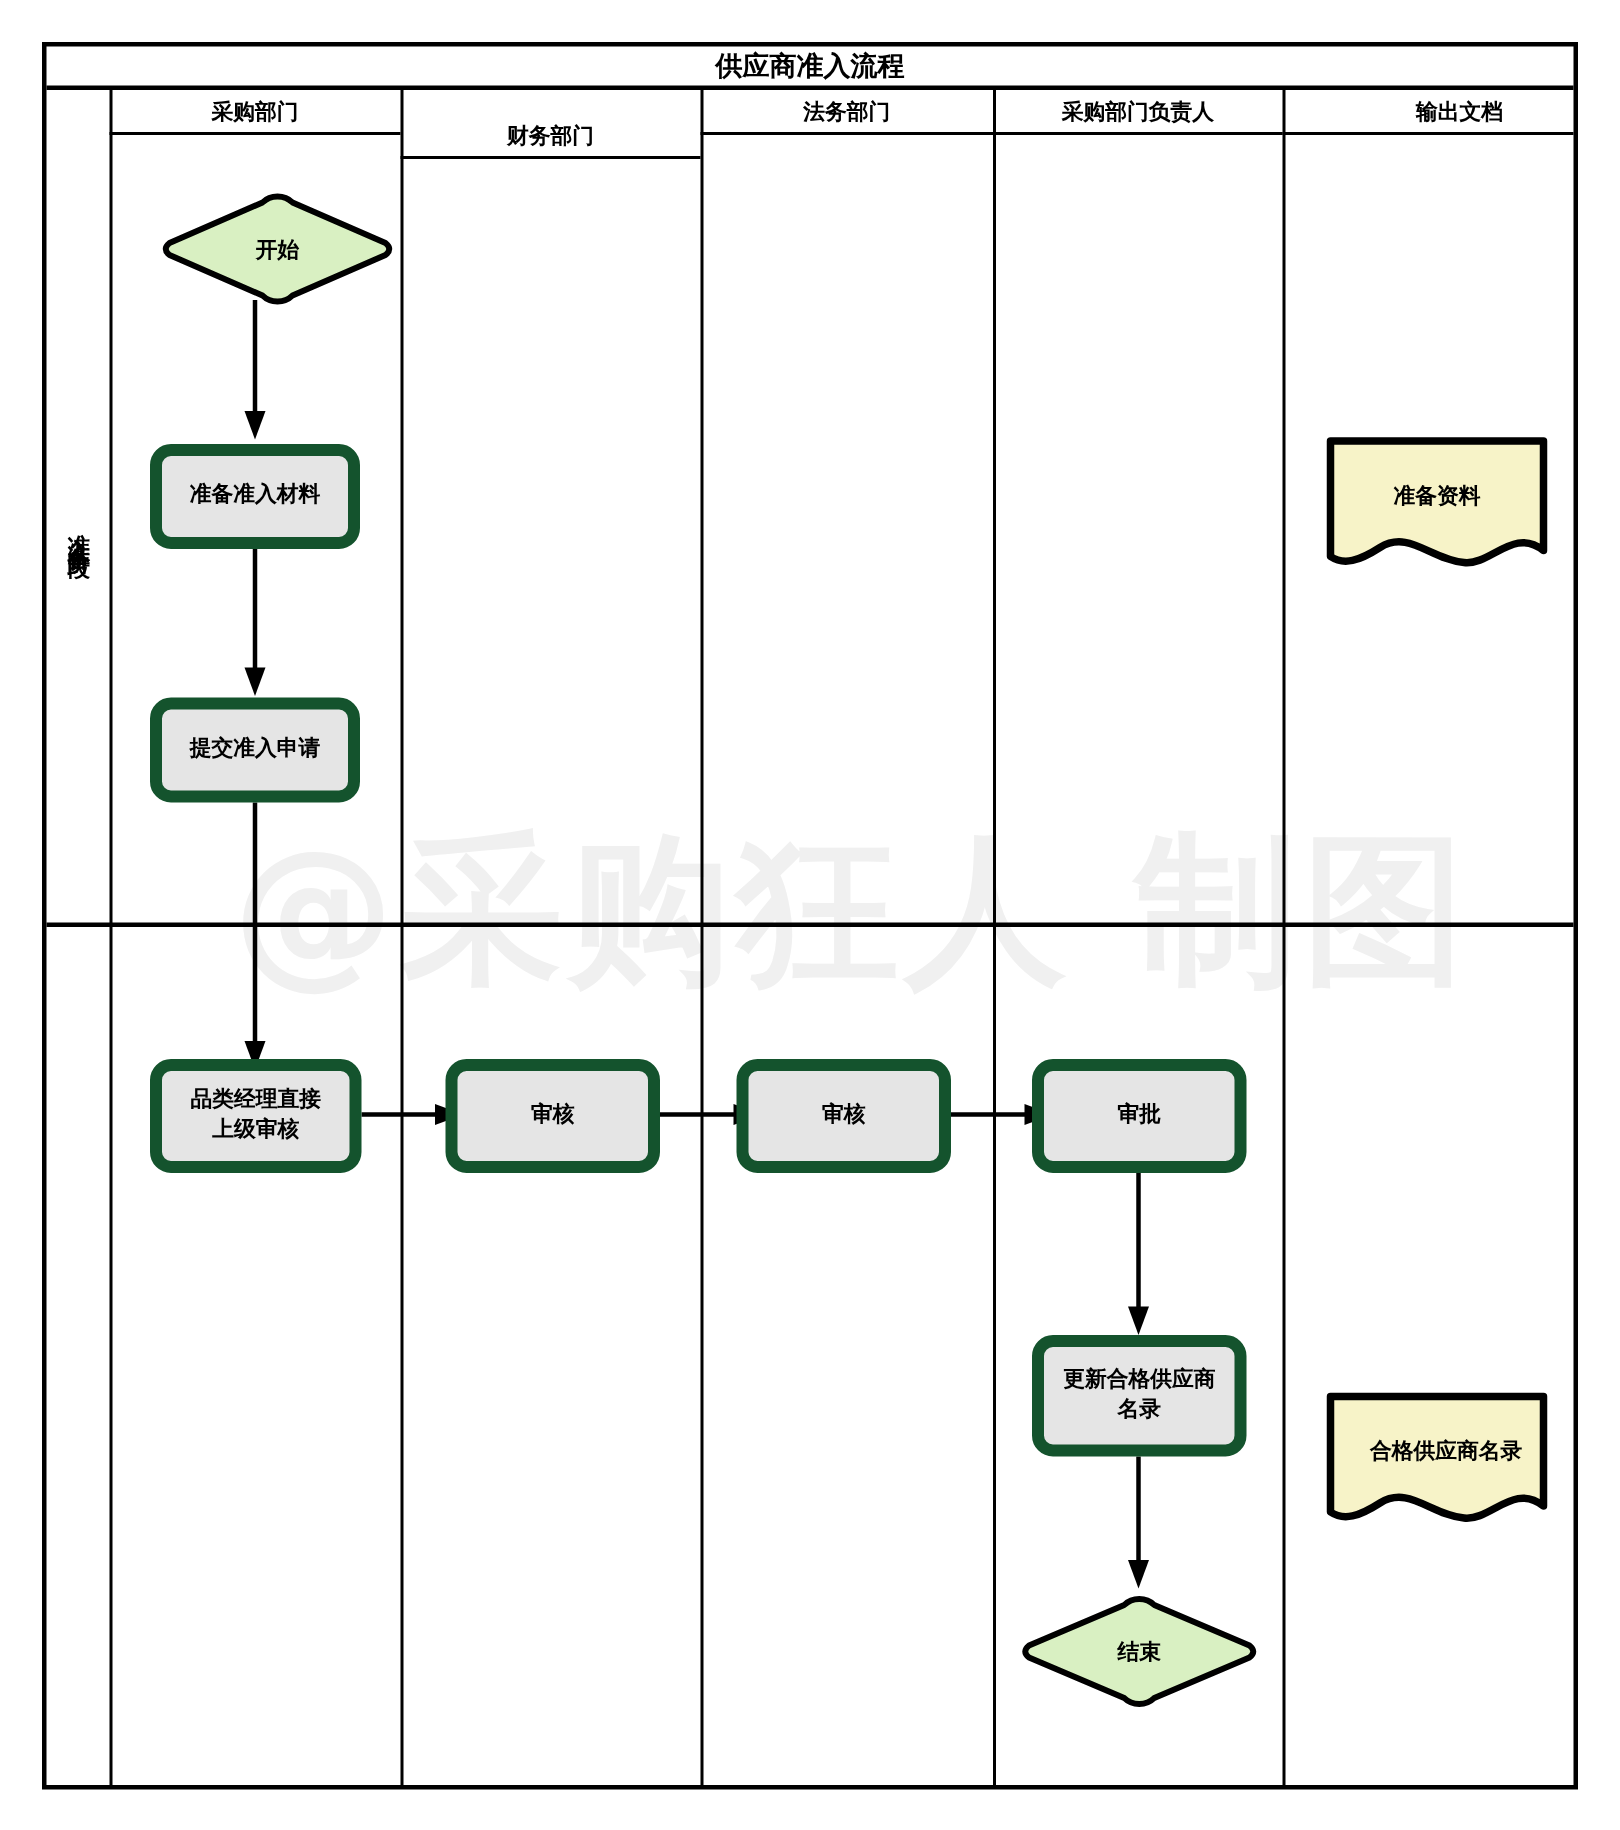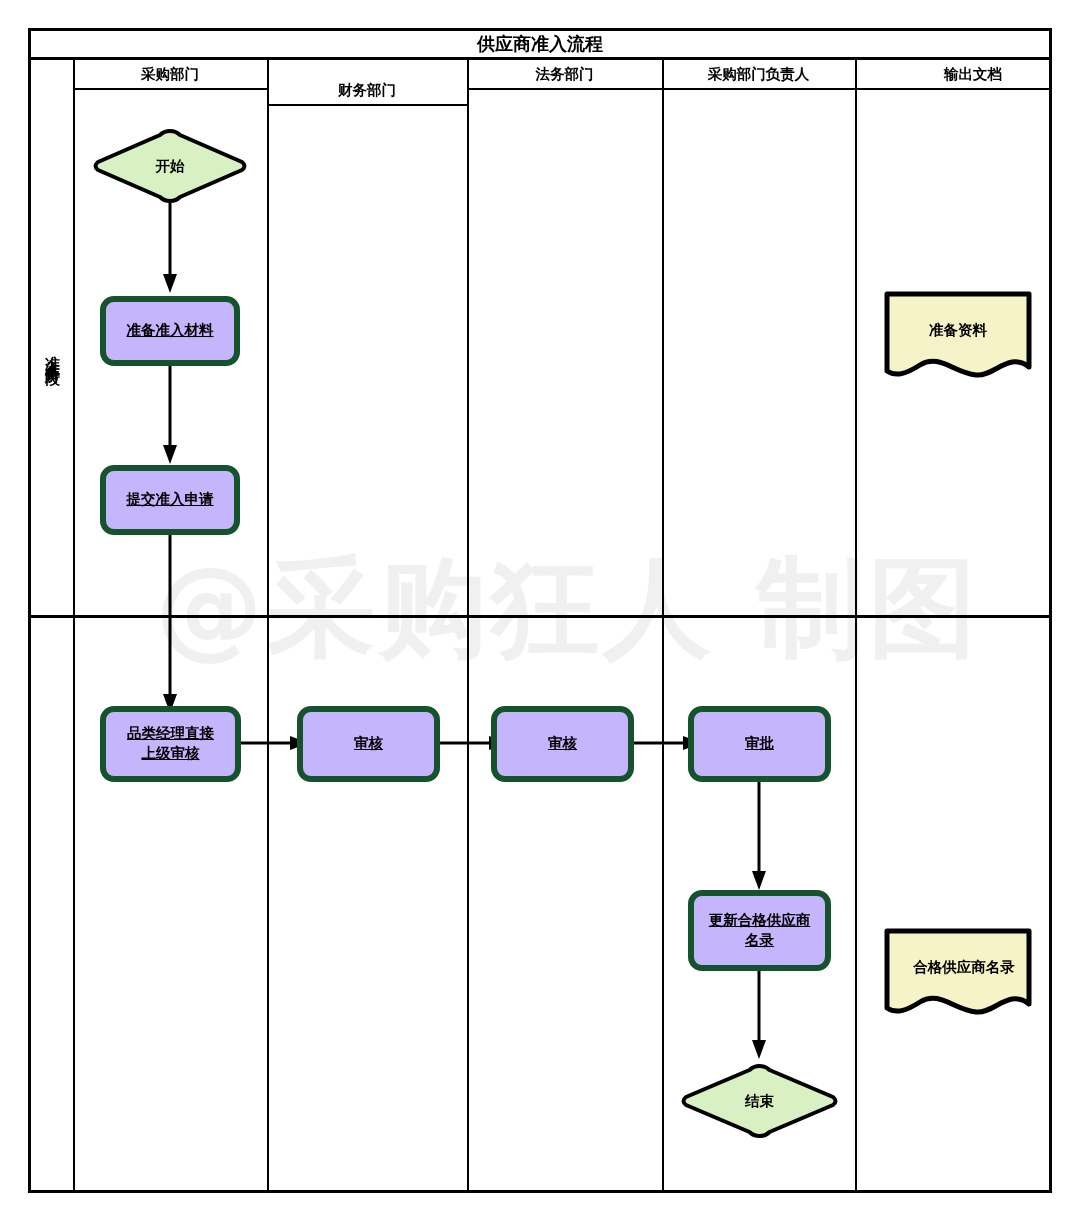--- a/index.html
+++ b/index.html
@@ -109,24 +109,23 @@
     display: flex;
     align-items: center;
     justify-content: center;
     text-align: center;
     font-size: 14.5px;
     font-weight: bold;
     color: #000;
     line-height: 1.35;
   }
   .proc {
-    background: #c4b5fd;
-    border: 6px solid #14532d;
+    background: #e5e5e5;
+    border: 8px solid #14532d;
     border-radius: 14px;
-    text-decoration: underline;
   }
   .term-wrap { position: absolute; z-index: 5; }
   .term-wrap svg { display: block; }
   .term-label {
     position: absolute;
     left: 0; top: 0;
     width: 100%; height: 100%;
     display: flex;
     align-items: center;
     justify-content: center;
@@ -229,21 +228,21 @@
     </svg>
   </div>
 
   <div class="conn" style="left:749px;top:971px;">
     <svg width="20" height="90" viewBox="0 0 20 90">
       <line x1="10" y1="0" x2="10" y2="75" stroke="#000" stroke-width="3"></line>
       <polygon points="10,88 3,69 17,69" fill="#000"></polygon>
     </svg>
   </div>
 
-  <div class="term-wrap" style="left:90px;top:127px;width:160px;height:78px;text-decoration:underline;">
+  <div class="term-wrap" style="left:105px;top:127px;width:160px;height:78px;text-decoration:underline;">
     <svg width="160" height="78" viewBox="0 0 160 78">
       <path d="M 80 4 Q 86 4 90 8 L 152 35 Q 157 39 152 43 L 90 70 Q 86 74 80 74 Q 74 74 70 70 L 8 43 Q 3 39 8 35 L 70 8 Q 74 4 80 4 Z" fill="#d9f0c2" stroke="#000" stroke-width="4" stroke-linejoin="round"></path>
     </svg>
     <div class="term-label">开始</div>
   </div>
 
   <div class="node proc" style="left:100px;top:296px;width:140px;height:70px;">
     <span>准备准入材料</span>
   </div>
 

